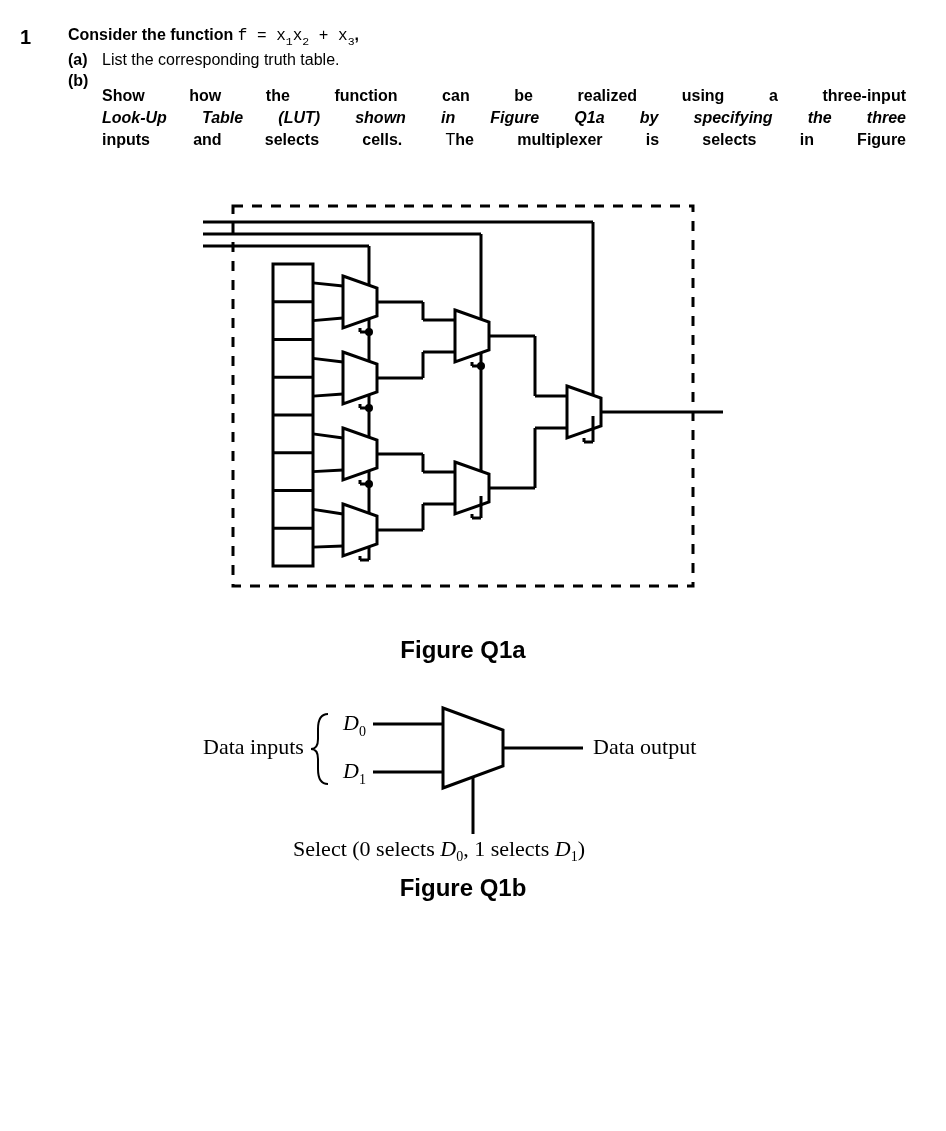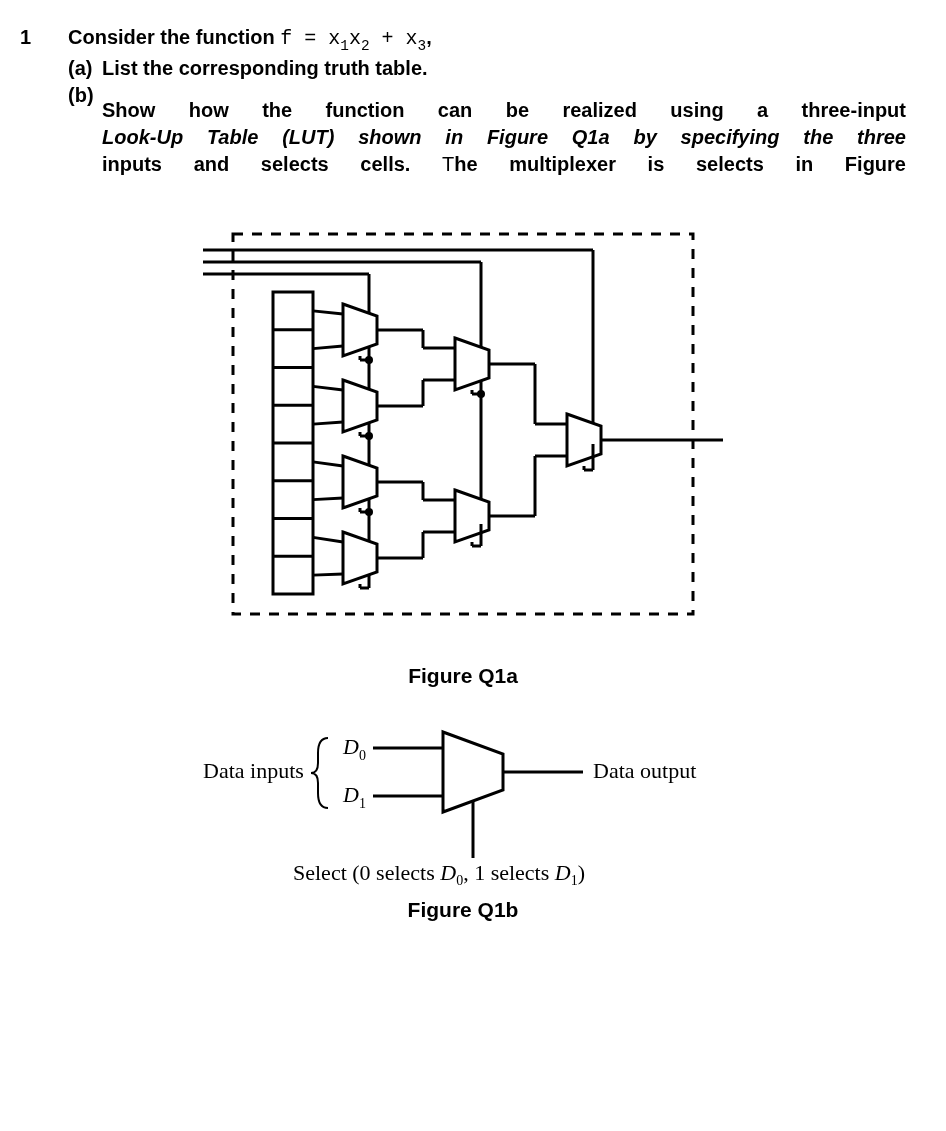--- a/index.html
+++ b/index.html
@@ -20,55 +20,55 @@
   }
   .qnum {
     font-weight: bold;
     font-size: 20px;
     width: 48px;
     flex: 0 0 48px;
     padding-top: 2px;
   }
   .qbody {
     flex: 1 1 auto;
-    font-size: 20px;
+    font-size: 16px;
     line-height: 1.35;
   }
   .bold { font-weight: bold; }
   .mono { font-family: "Courier New", Courier, monospace; }
   .sub { font-size: 0.72em; vertical-align: sub; position: relative; top: 0.1em; }
   .partline {
     display: flex;
     text-align: justify;
     text-align-last: left;
   }
   .plabel {
     flex: 0 0 34px;
     font-weight: bold;
   }
   .ptext {
     flex: 1 1 auto;
-    font-weight: bold;
+    font-weight: normal;
   }
   .ptextB {
     flex: 1 1 auto;
     font-weight: bold;
     text-align: justify;
     margin-top: 15px;
   }
   .ptextB .last { text-align: left; display:block; }
   .fig-area {
     width: 100%;
     display: flex;
     flex-direction: column;
     align-items: center;
   }
   .fig-caption {
     font-weight: bold;
-    font-size: 21px;
+    font-size: 24px;
     text-align: center;
     margin: 10px 0 20px 0;
   }
 </style>
 </head>
 <body>
 
 <div class="page">
 
   <div class="row1">

